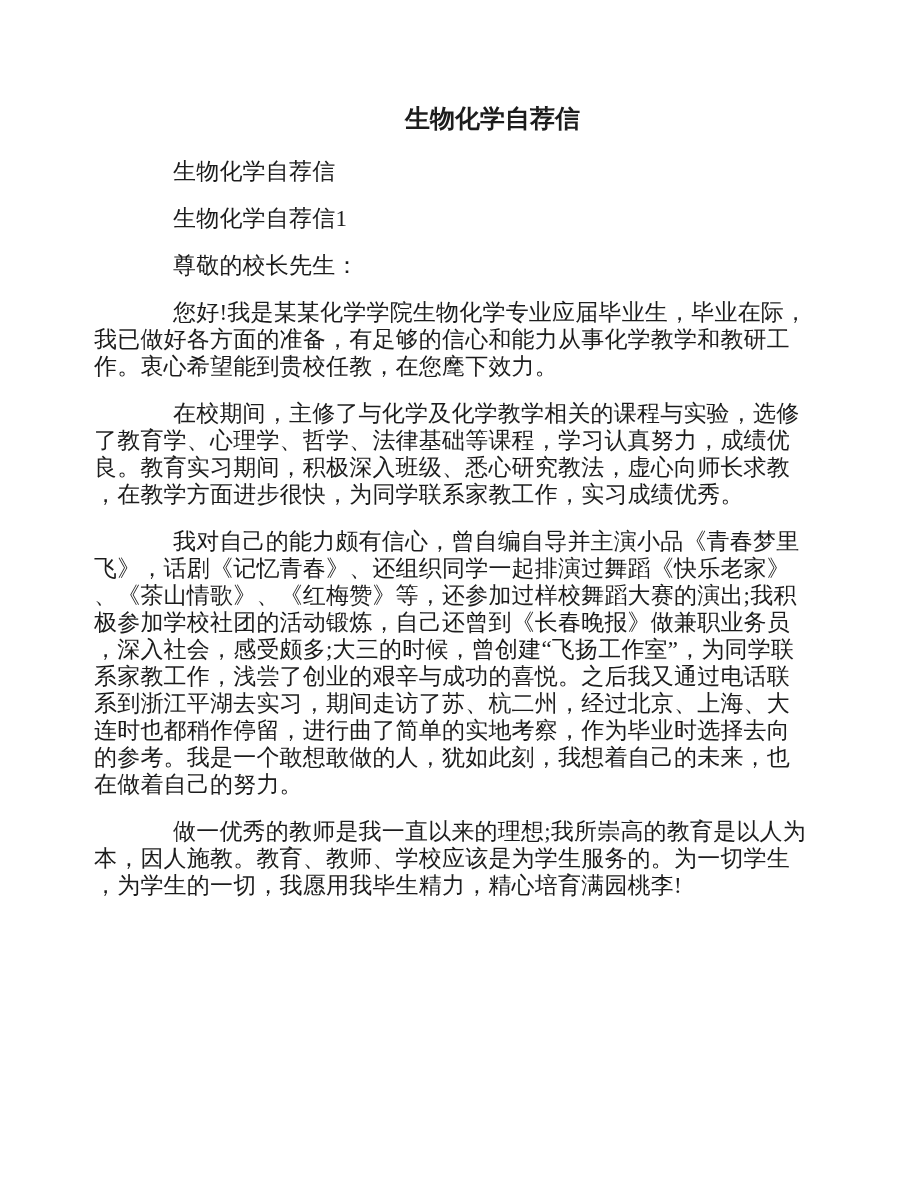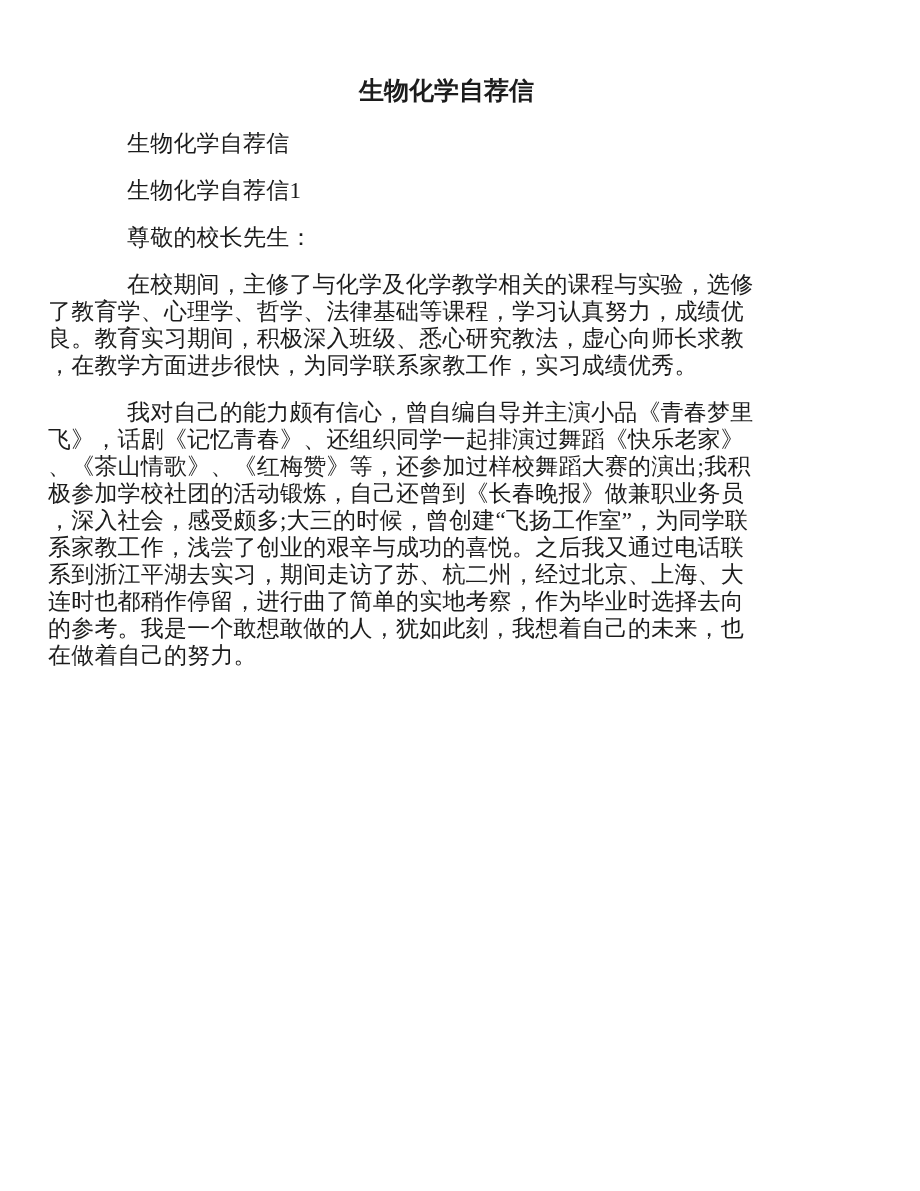--- a/index.html
+++ b/index.html
@@ -10,23 +10,23 @@
   .page {
     position: relative;
     width: 920px;
     height: 1191px;
     background: #ffffff;
     overflow: hidden;
     font-family: "Liberation Serif", "DejaVu Serif", serif;
     color: #1c1c1c;
   }
   .content {
-    margin-left: 48px;
+    margin-left: 94px;
     width: 718px;
-    padding-top: 76px;
+    padding-top: 104px;
   }
   .doc-title {
     font-size: 25px;
     font-weight: 700;
     line-height: 30px;
     text-align: center;
     text-indent: 79px;   
     margin: 0 0 24px 0;
     white-space: nowrap;
   }
@@ -47,21 +47,23 @@
 <div class="page">
   <div class="content">
     <h1 class="doc-title">生物化学自荐信</h1>
 
     <p class="para">生物化学自荐信</p>
 
     <p class="para">生物化学自荐信1</p>
 
     <p class="para">尊敬的校长先生：</p>
 
+    <p class="para">您好!我是某某化学学院生物化学专业应届毕业生，毕业在际，我已做好各方面的准备，有足够的信心和能力从事化学教学和教研工作。衷心希望能到贵校任教，在您麾下效力。</p>
 
 
     <p class="para">在校期间，主修了与化学及化学教学相关的课程与实验，选修了教育学、心理学、哲学、法律基础等课程，学习认真努力，成绩优良。教育实习期间，积极深入班级、悉心研究教法，虚心向师长求教，在教学方面进步很快，为同学联系家教工作，实习成绩优秀。</p>
 
     <p class="para">我对自己的能力颇有信心，曾自编自导并主演小品《青春梦里飞》，话剧《记忆青春》、还组织同学一起排演过舞蹈《快乐老家》、《茶山情歌》、《红梅赞》等，还参加过样校舞蹈大赛的演出;我积极参加学校社团的活动锻炼，自己还曾到《长春晚报》做兼职业务员，深入社会，感受颇多;大三的时候，曾创建“飞扬工作室”，为同学联系家教工作，浅尝了创业的艰辛与成功的喜悦。之后我又通过电话联系到浙江平湖去实习，期间走访了苏、杭二州，经过北京、上海、大连时也都稍作停留，进行曲了简单的实地考察，作为毕业时选择去向的参考。我是一个敢想敢做的人，犹如此刻，我想着自己的未来，也在做着自己的努力。</p>
 
+    <p class="para">做一优秀的教师是我一直以来的理想;我所崇高的教育是以人为本，因人施教。教育、教师、学校应该是为学生服务的。为一切学生，为学生的一切，我愿用我毕生精力，精心培育满园桃李!</p>
 
   </div>
 </div>
 
 </body></html>

